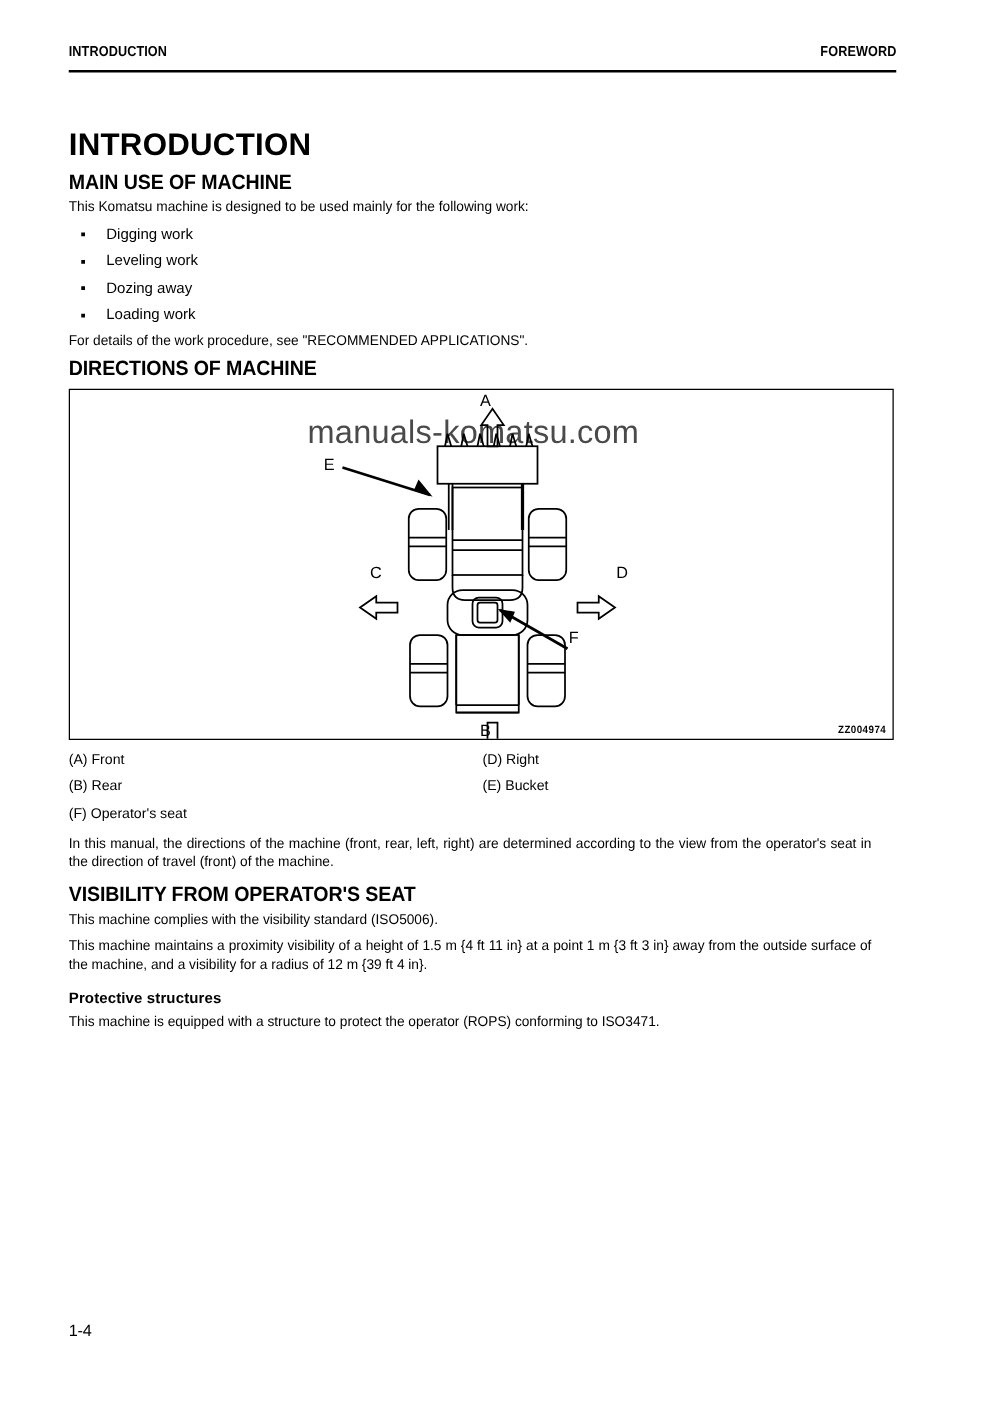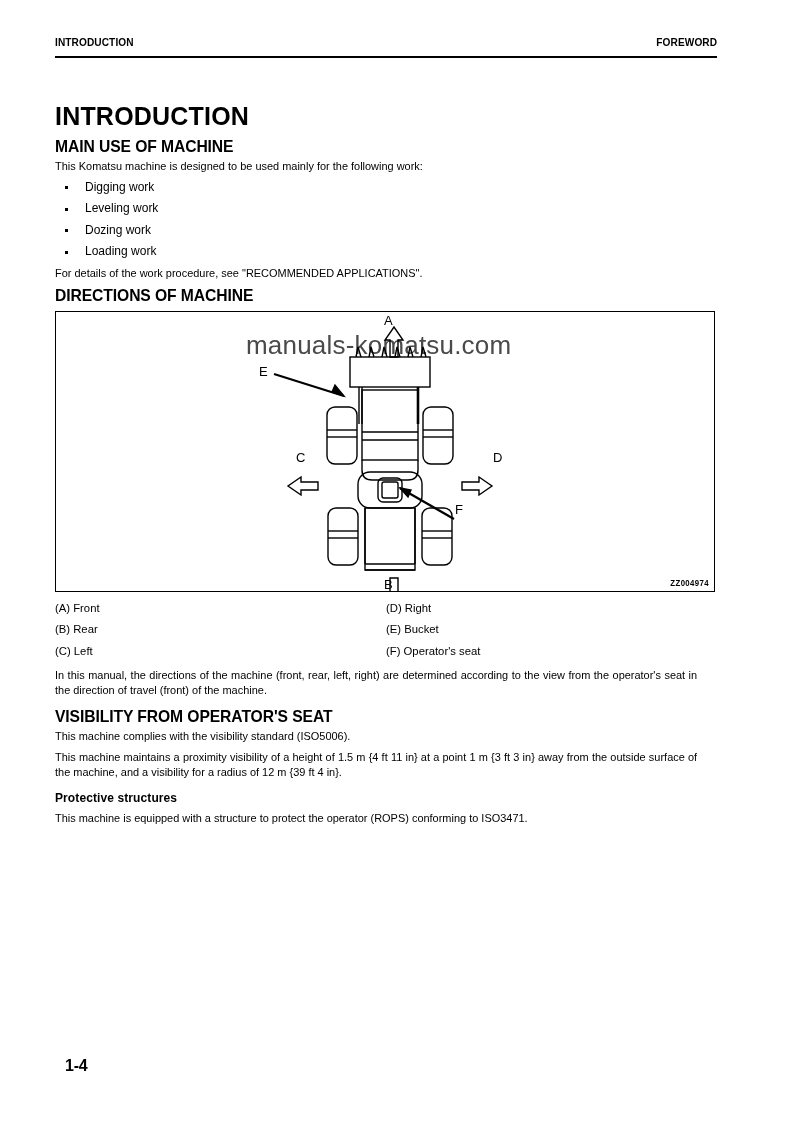--- a/index.html
+++ b/index.html
@@ -160,24 +160,24 @@
     line-height: 21.5px;
   }
   .legend .cell {
     font-size: 11.3px;
     width: 50%;
   }
 
   
   .pagenum {
     position: absolute;
-    left: 65px;
+    left: 55px;
     top: 1057px;
-    font-size: 16px;
-    font-weight: bold;
+    font-size: 13px;
+    font-weight: normal;
     letter-spacing: -0.2px;
   }
 </style>
 </head>
 <body>
 
 <div class="page">
 
   <div class="runhead">
     <span class="left">INTRODUCTION</span>
@@ -196,21 +196,21 @@
       <li>
         <span class="bullet-sq"></span>
         <span>Digging work</span>
       </li>
       <li>
         <span class="bullet-sq"></span>
         <span>Leveling work</span>
       </li>
       <li>
         <span class="bullet-sq"></span>
-        <span>Dozing work</span>
+        <span>Dozing away</span>
       </li>
       <li>
         <span class="bullet-sq"></span>
         <span>Loading work</span>
       </li>
     </ul>
 
     <p class="body" style="margin-bottom:4px">For details of the work procedure, see "RECOMMENDED APPLICATIONS".</p>
 
     <h2 class="sec">DIRECTIONS OF MACHINE</h2>
@@ -300,21 +300,20 @@
     <div class="legend">
       <div class="row">
         <div class="cell">(A) Front</div>
         <div class="cell">(D) Right</div>
       </div>
       <div class="row">
         <div class="cell">(B) Rear</div>
         <div class="cell">(E) Bucket</div>
       </div>
       <div class="row">
-        <div class="cell">(C) Left</div>
         <div class="cell">(F) Operator's seat</div>
       </div>
     </div>
 
     <p class="body just" style="margin-top:6px">In this manual, the directions of the machine (front, rear, left, right) are determined according to the view from the operator's seat in the direction of travel (front) of the machine.</p>
 
     <h2 class="sec" style="margin-top:10px">VISIBILITY FROM OPERATOR'S SEAT</h2>
     <p class="body">This machine complies with the visibility standard (ISO5006).</p>
     <p class="body just">This machine maintains a proximity visibility of a height of 1.5 m {4 ft 11 in} at a point 1 m {3 ft 3 in} away from the outside surface of the machine, and a visibility for a radius of 12 m {39 ft 4 in}.</p>
 

